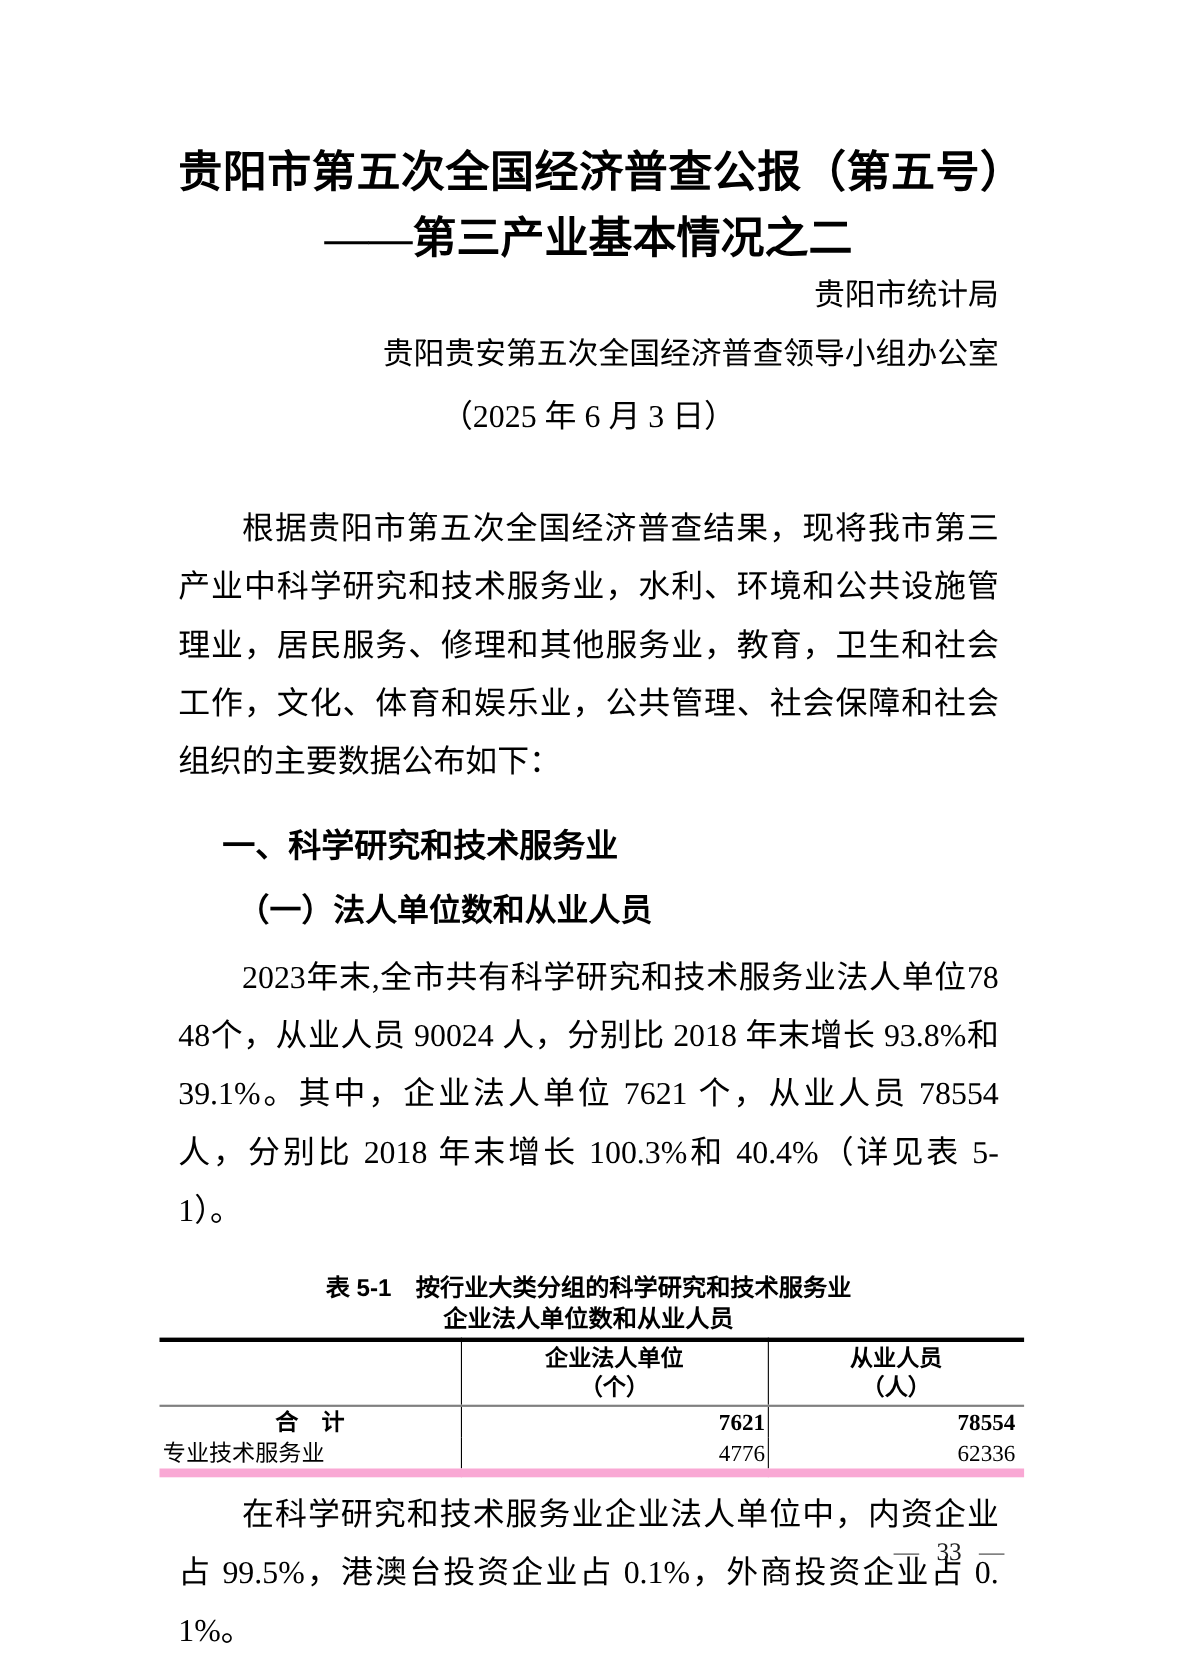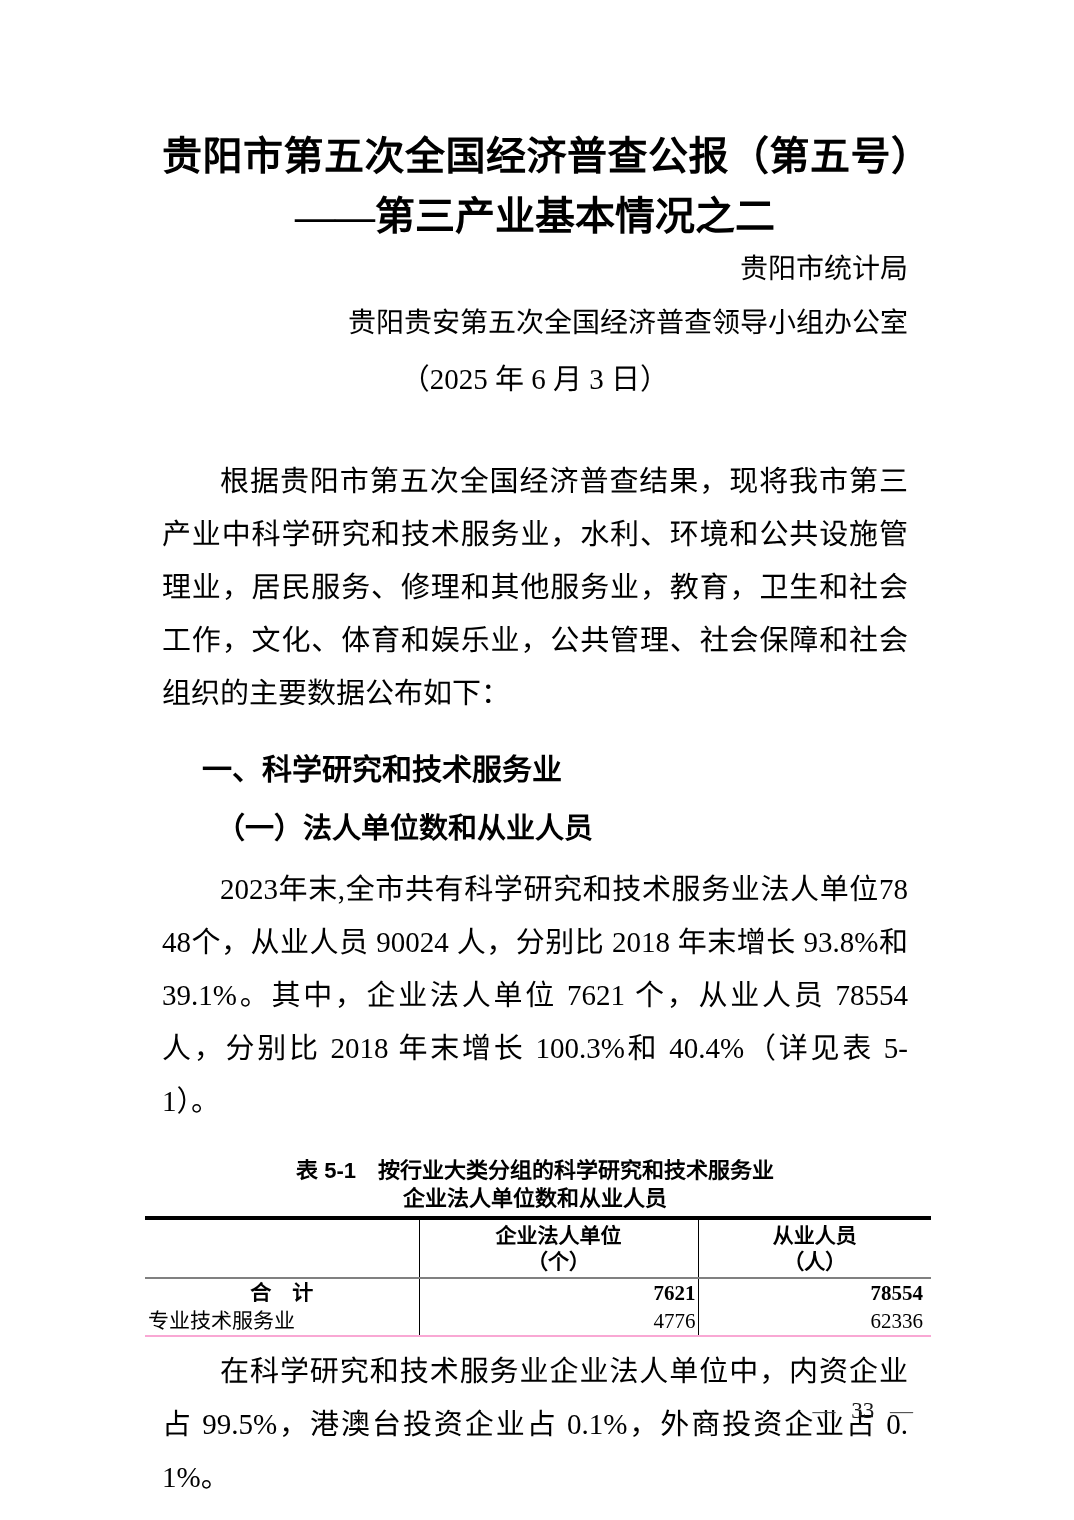--- a/index.html
+++ b/index.html
@@ -62,21 +62,21 @@
     line-height:28px;
   }
   .cap-1 { margin-top:3px;text-align:center; }
 
   .data-table-wrap { margin:3px 0 0 -17px; }
   table.data-table {
     width:786px;
     border-collapse:collapse;
     table-layout:fixed;
     border-top:4px solid #000;
-    border-bottom:2px solid #f9a8d4;
+    border-bottom:8px solid #f9a8d4;
   }
   table.data-table th, table.data-table td { padding:0; }
   .col-label { width:274px; }
   .col-units { width:279px; }
   .col-staff { width:233px; }
   thead th {
     font-family:"Liberation Sans","DejaVu Sans",sans-serif;
     font-size:21px; font-weight:bold;
     line-height:26px;
     text-align:center;

